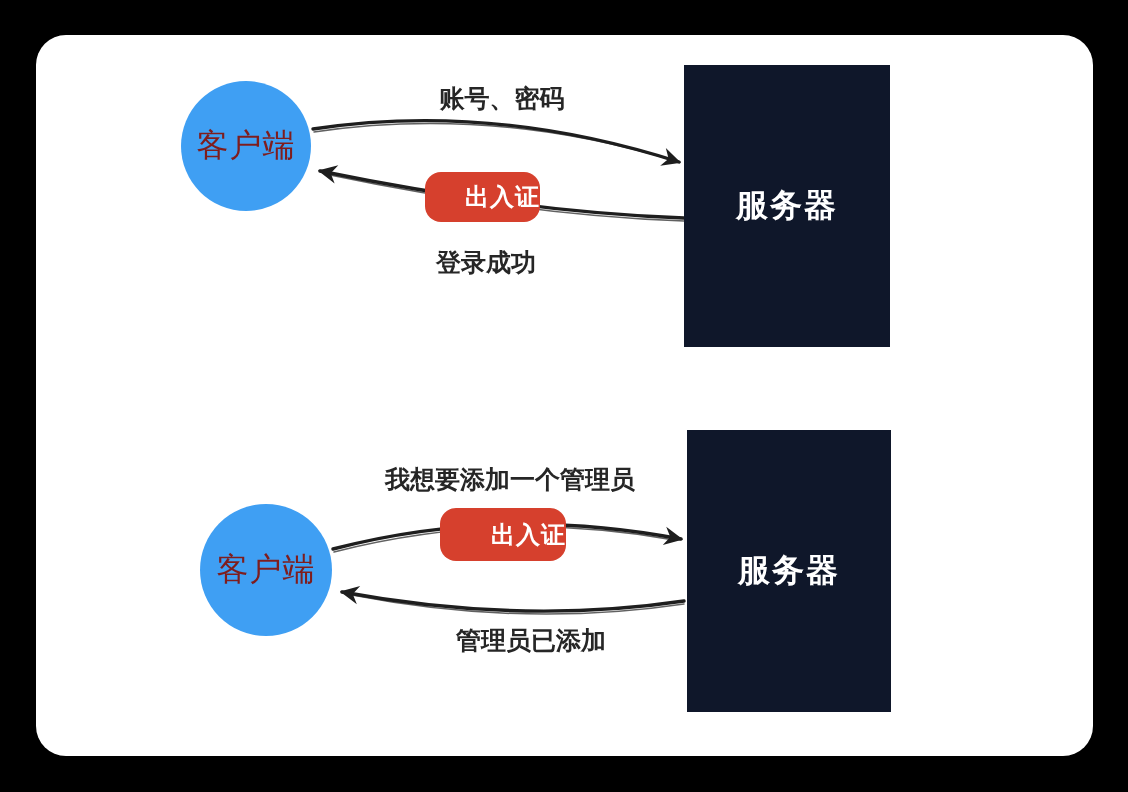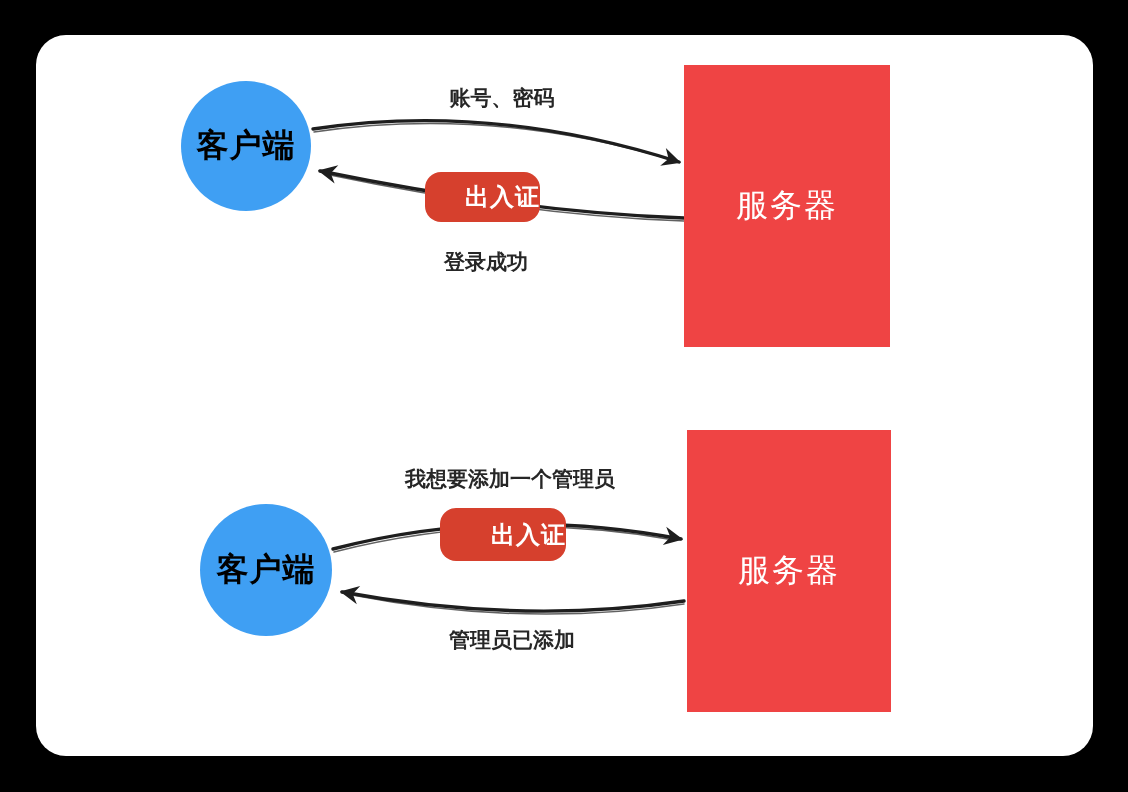--- a/index.html
+++ b/index.html
@@ -34,53 +34,53 @@
     fill: none;
     stroke: #1e1e1e;
     stroke-width: 1.5px;
     opacity: 0.7;
     stroke-linecap: round;
   }
   .node, .flow-label, .badge { position: absolute; z-index: 2; }
   .circle {
     border-radius: 50%;
     background: #3f9ff3;
-    color: #000000;
+    color: #7f1d1d;
     display: flex;
     align-items: center;
     justify-content: center;
-    font-weight: bold;
+    font-weight: normal;
     font-size: 32px;
     letter-spacing: 1px;
   }
   .circle.c1 { left: 181px; top: 81px;  width: 130px; height: 130px; }
   .circle.c2 { left: 200px; top: 504px; width: 132px; height: 132px; }
   .server {
-    background: #ef4444;
+    background: #0f172a;
     color: #ffffff;
     display: flex;
     align-items: center;
     justify-content: center;
-    font-weight: normal;
+    font-weight: bold;
     font-size: 32px;
     letter-spacing: 2px;
   }
   .server.s1 { left: 684px; top: 65px;  width: 206px; height: 282px; }
   .server.s2 { left: 687px; top: 430px; width: 204px; height: 282px; }
   .flow-label {
     transform: translate(-50%, -50%);
-    font-size: 21px;
+    font-size: 25px;
     font-weight: 600;
     color: #262626;
     white-space: nowrap;
   }
   .flow-label.req1 { left: 502px; top: 98px;  }
   .flow-label.res1 { left: 486px; top: 262px; }
   .flow-label.req2 { left: 510px; top: 479px; }
-  .flow-label.res2 { left: 512px; top: 640px; }
+  .flow-label.res2 { left: 531px; top: 640px; }
   .badge {
     background: #d6402d;
     color: #ffffff;
     font-weight: bold;
     font-size: 24px;
     letter-spacing: 1px;
     display: flex;
     align-items: center;
     justify-content: flex-end;
     border-radius: 16px;

